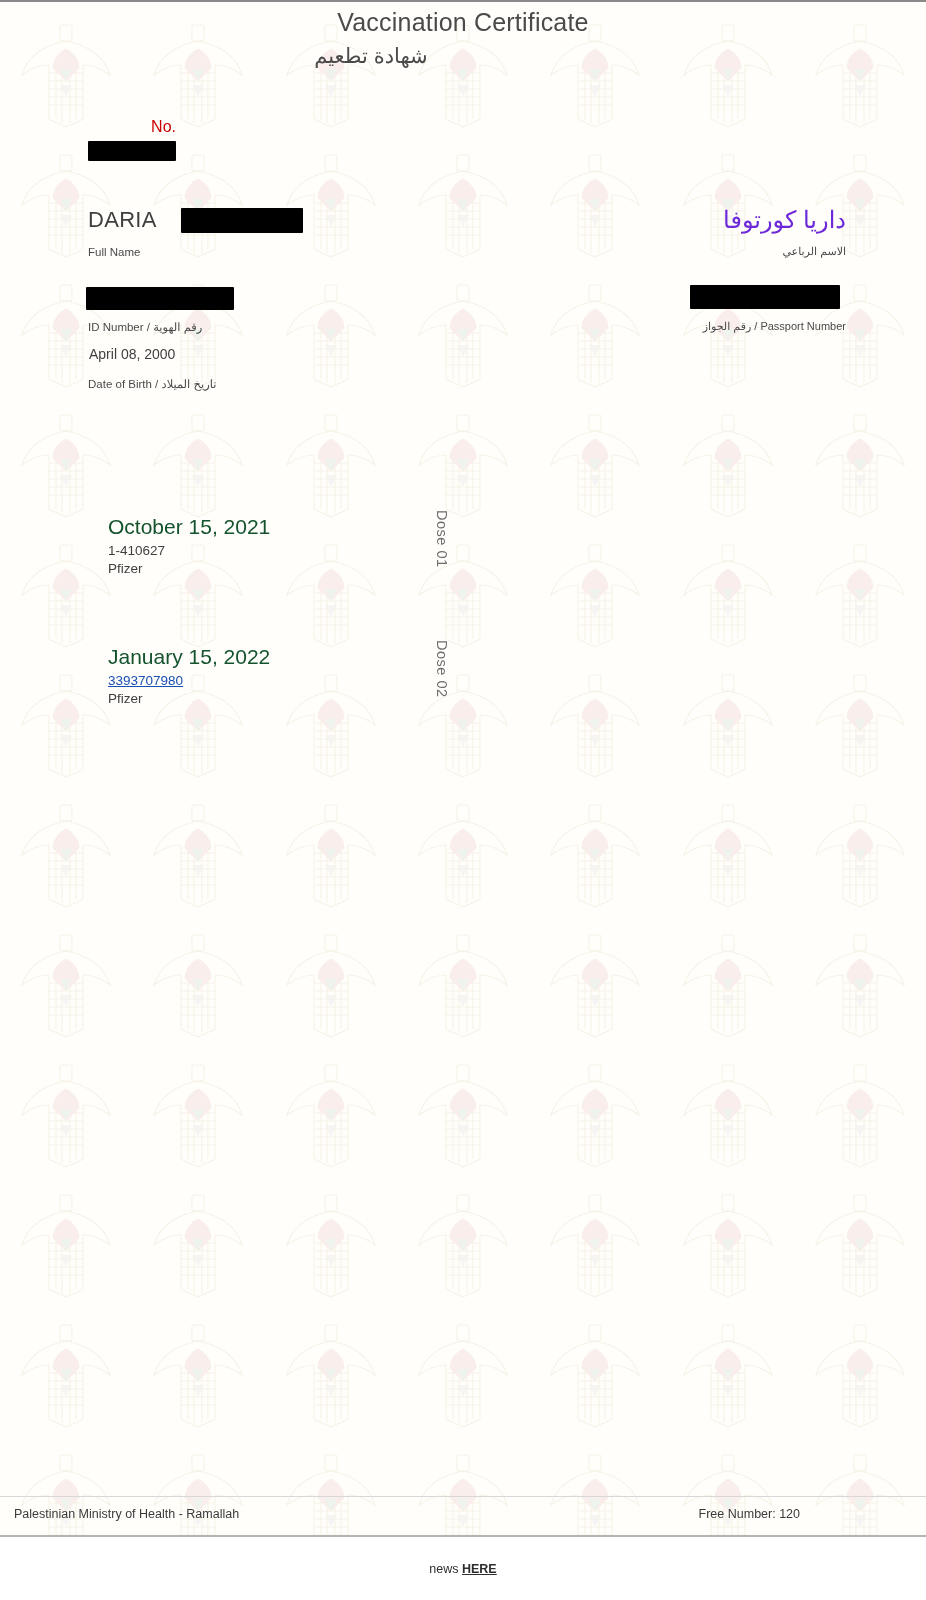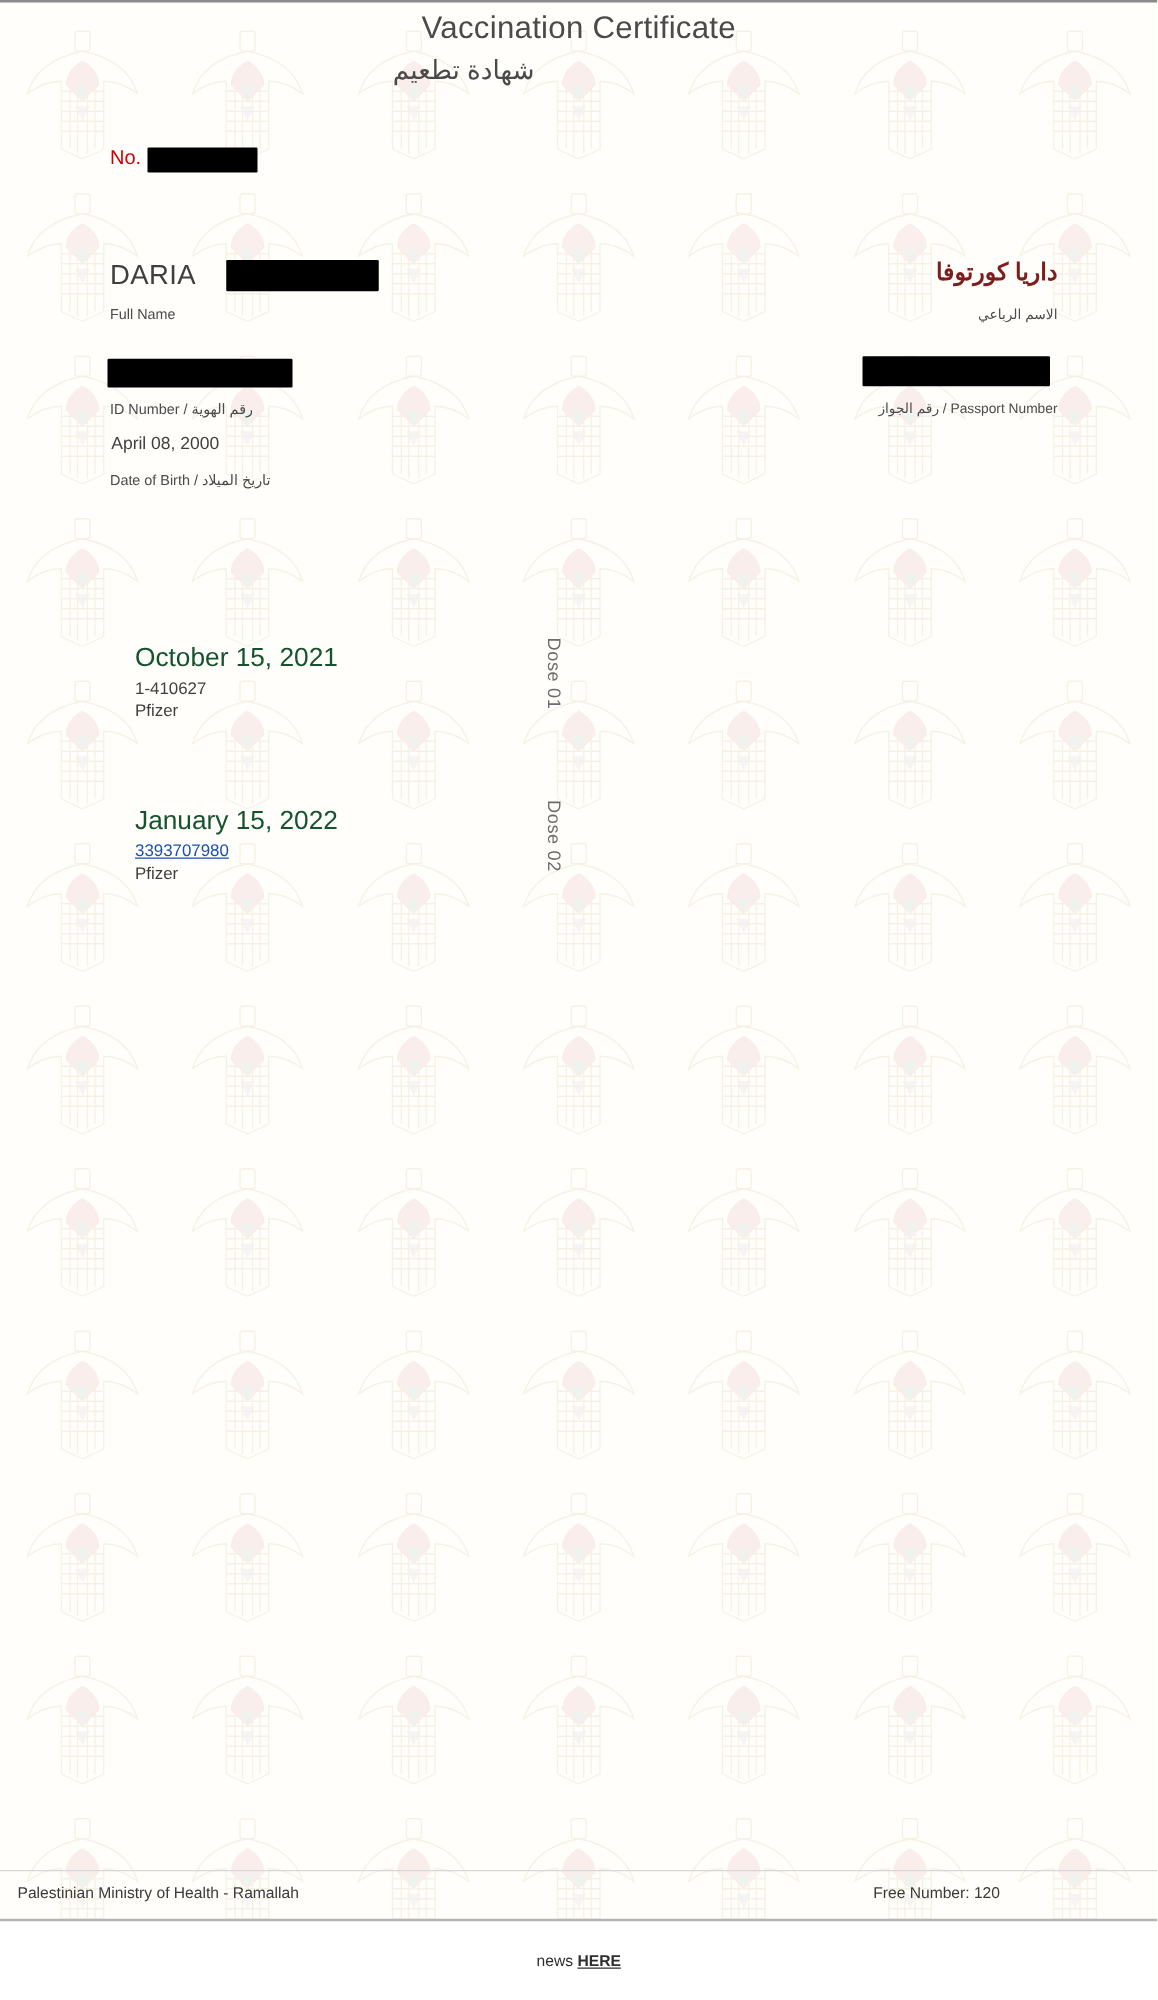--- a/index.html
+++ b/index.html
@@ -76,22 +76,23 @@
     font-size: 21px;
     color: #4a4a4a;
     direction: rtl;
   }
 
   .no-row {
     position: absolute;
     left: 88px;
     top: 116px;
     display: flex;
-    align-items: flex-start;
+    align-items: flex-end;
     gap: 5px;
+    flex-direction: column;
   }
   .no-label {
     color: #cc0000;
     font-size: 16px;
   }
   .redact {
     background: #000000;
     display: inline-block;
     border-radius: 1px;
   }
@@ -112,24 +113,23 @@
   .caption {
     position: absolute;
     font-size: 11.5px;
     color: #4a4a4a;
   }
 
   .name-ar {
     position: absolute;
     right: 80px;
     top: 204px;
-    font-size: 19px;
-    color: #7f1d1d;
+    font-size: 24px;
+    color: #6d28d9;
     direction: rtl;
-    font-weight: bold;
   }
   .caption-ar {
     position: absolute;
     right: 80px;
     font-size: 11px;
     color: #4a4a4a;
     direction: rtl;
   }
 
   .idnum-redact {

